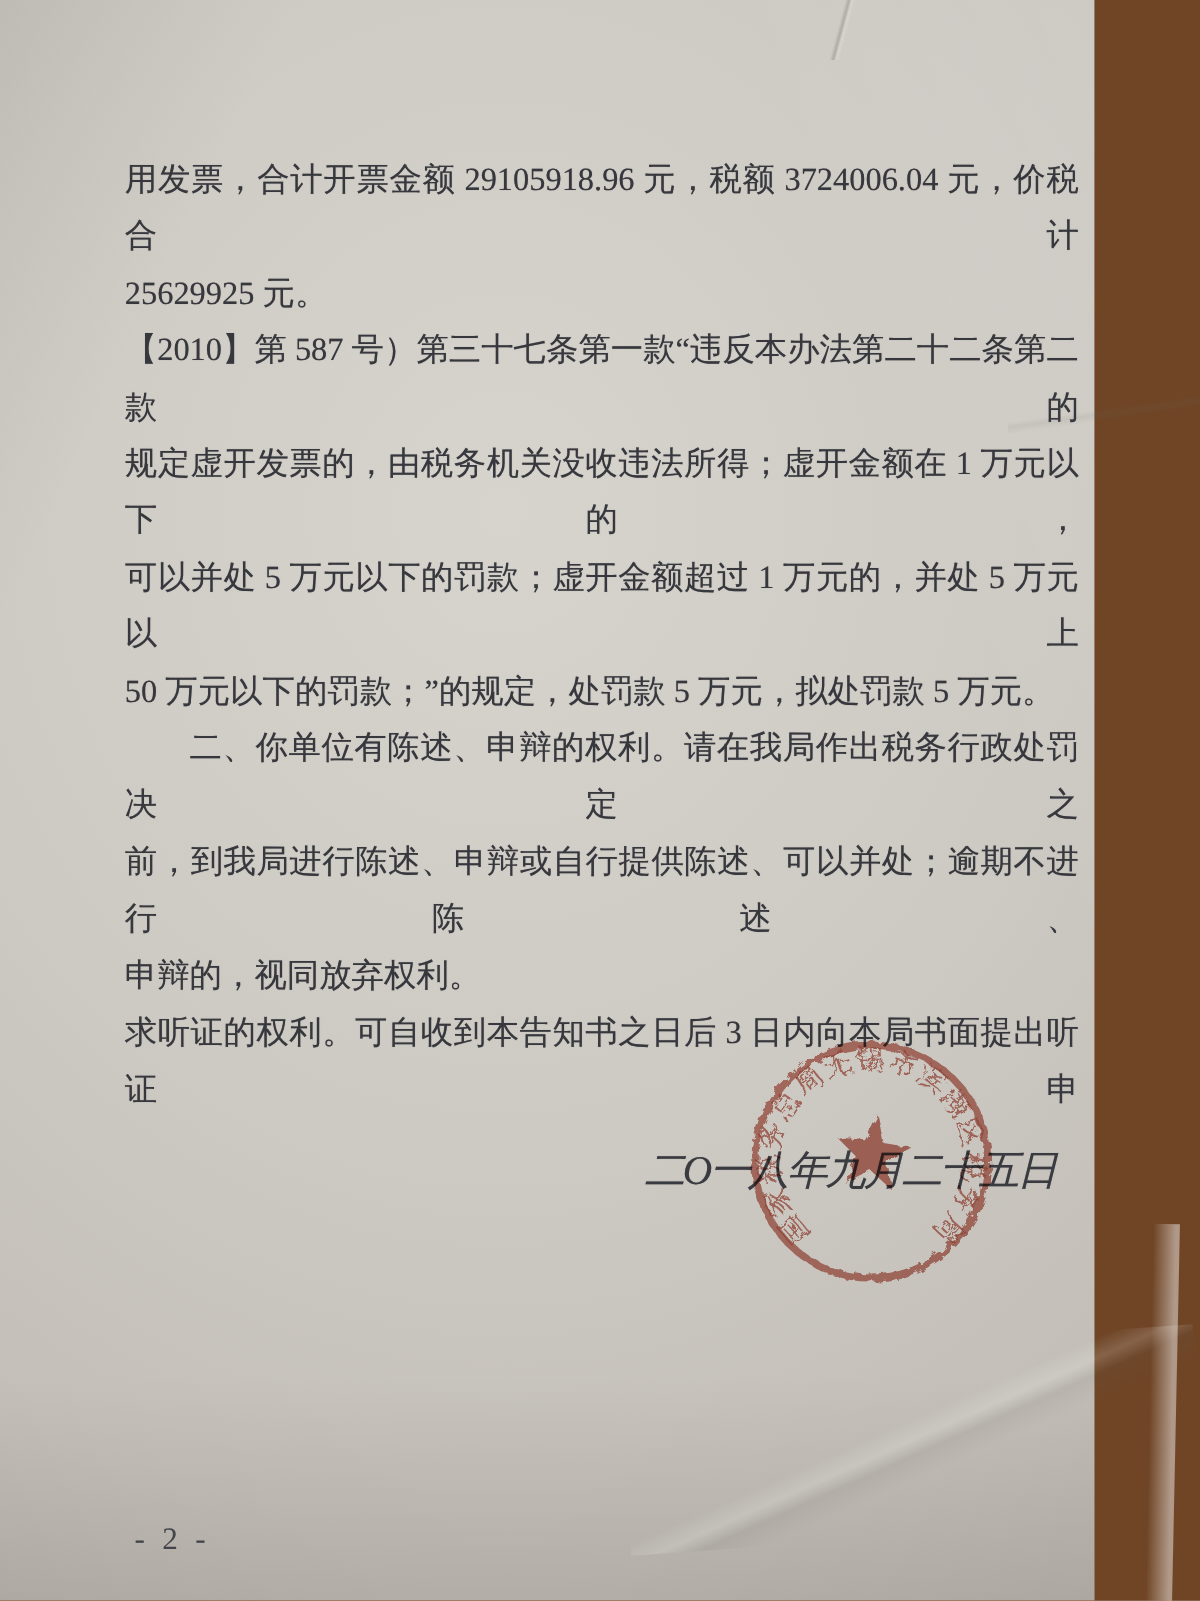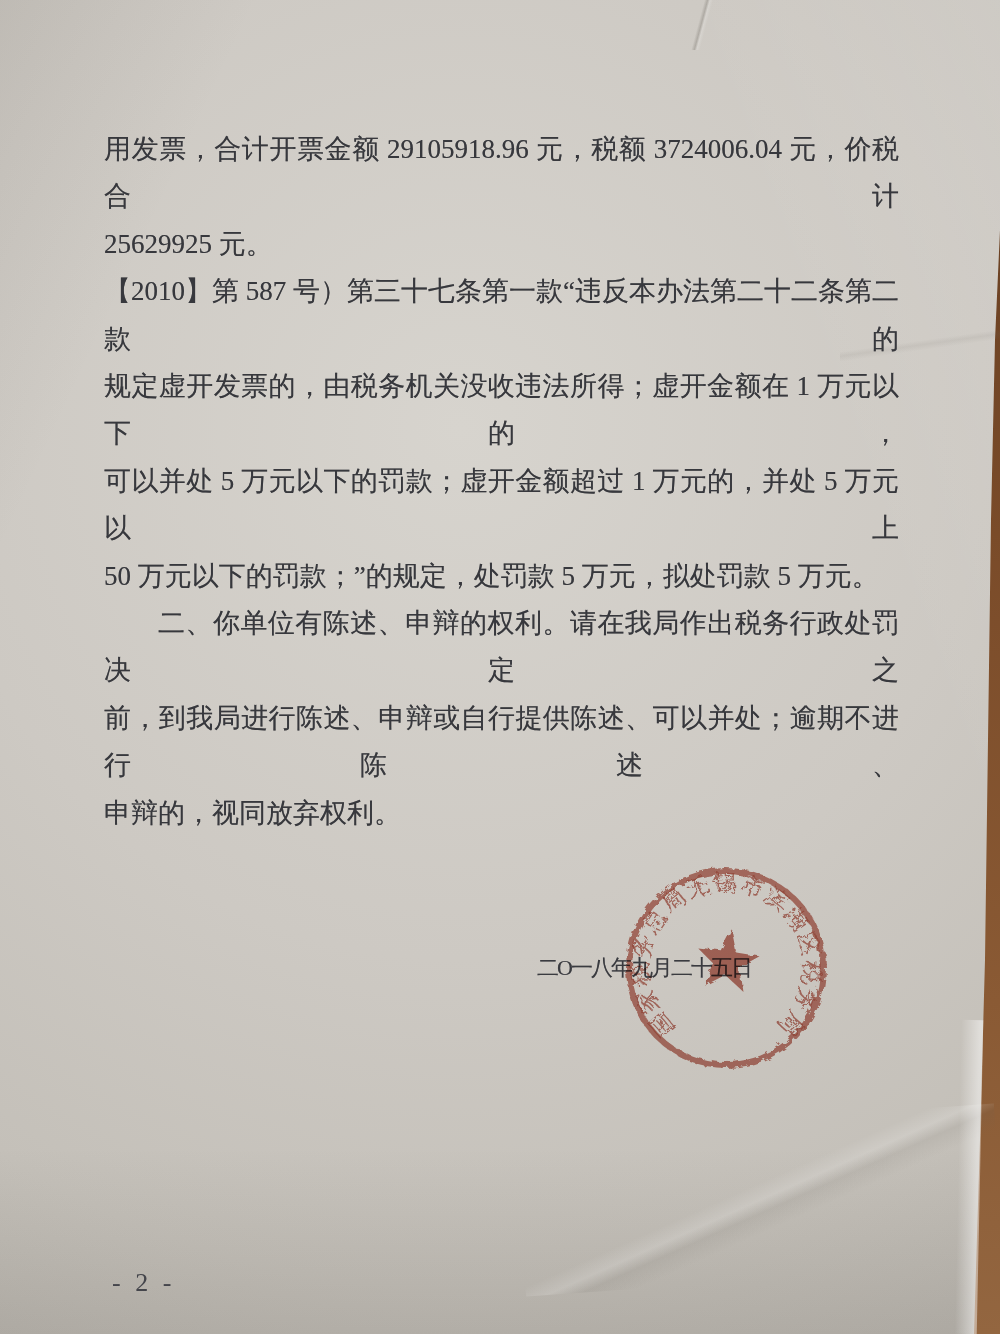--- a/index.html
+++ b/index.html
@@ -1,21 +1,21 @@
 <!DOCTYPE html>
 <html><head>
 <meta charset="utf-8">
 <style>
   html,body{margin:0;padding:0;}
   body{
     width:1000px;height:1334px;overflow:hidden;
     font-family:"Liberation Serif","DejaVu Serif",serif;
     background:#6f4526;
   }
-  .photo{position:relative;width:1000px;height:1334px;}
+  .photo{position:relative;width:912px;height:1334px;}
   
   .desk{
     position:absolute;inset:0;
     background:linear-gradient(180deg,#5f3a1f 0%,#7a4b29 40%,#8a5a34 75%,#936640 100%);
   }
   
   .paper{
     position:absolute;inset:0;
     background:
       linear-gradient(115deg,rgba(90,85,78,0.10) 0%,rgba(0,0,0,0) 16%),
@@ -48,23 +48,23 @@
   .doc-text{
     position:absolute;left:104px;top:126px;width:795px;
     font-size:27px;line-height:47.4px;color:#37383d;
     text-shadow:0 0 0.6px rgba(55,56,61,0.55);
   }
   .line{white-space:nowrap;}
   .line.just{white-space:normal;text-align:justify;text-align-last:justify;}
   .line.indent{text-indent:54px;}
   .dateline{
     position:absolute;left:537px;top:953px;
-    font-size:22px;letter-spacing:-2px;color:#3a3b40;
+    font-size:34px;letter-spacing:-2px;color:#3a3b40;
     text-shadow:0 0 0.6px rgba(55,56,61,0.5);
-    z-index:2;white-space:nowrap;
+    z-index:2;white-space:nowrap;font-style:italic;
   }
   .pagenum{
     position:absolute;left:112px;top:1268px;
     font-size:26px;letter-spacing:4px;color:#44454b;
   }
   .stamp{
     position:absolute;left:596px;top:838px;width:260px;height:260px;
     z-index:3;mix-blend-mode:multiply;opacity:0.88;
   }
 </style>
@@ -85,20 +85,21 @@
   <div class="doc-text">
     <div class="line just">用发票，合计开票金额 29105918.96 元，税额 3724006.04 元，价税合计</div>
     <div class="line">25629925 元。</div>
     <div class="line just">【2010】第 587 号）第三十七条第一款“违反本办法第二十二条第二款的</div>
     <div class="line just">规定虚开发票的，由税务机关没收违法所得；虚开金额在 1 万元以下的，</div>
     <div class="line just">可以并处 5 万元以下的罚款；虚开金额超过 1 万元的，并处 5 万元以上</div>
     <div class="line">50 万元以下的罚款；”的规定，处罚款 5 万元，拟处罚款 5 万元。</div>
     <div class="line just indent">二、你单位有陈述、申辩的权利。请在我局作出税务行政处罚决定之</div>
     <div class="line just">前，到我局进行陈述、申辩或自行提供陈述、可以并处；逾期不进行陈述、</div>
     <div class="line">申辩的，视同放弃权利。</div>
+    <div class="line just">求听证的权利。可自收到本告知书之日后 3 日内向本局书面提出听证申</div>
   </div>
 
   <div class="dateline">二O一八年九月二十五日</div>
 
   <svg class="stamp" viewBox="0 0 260 260">
     <defs>
       <filter id="stamp-rough" x="-20%" y="-20%" width="140%" height="140%">
         <feTurbulence type="fractalNoise" baseFrequency="0.14 0.14" numOctaves="3" seed="7" result="noise"></feTurbulence>
         <feDisplacementMap in="SourceGraphic" in2="noise" scale="7"></feDisplacementMap>
         <feGaussianBlur stdDeviation="0.45"></feGaussianBlur>

